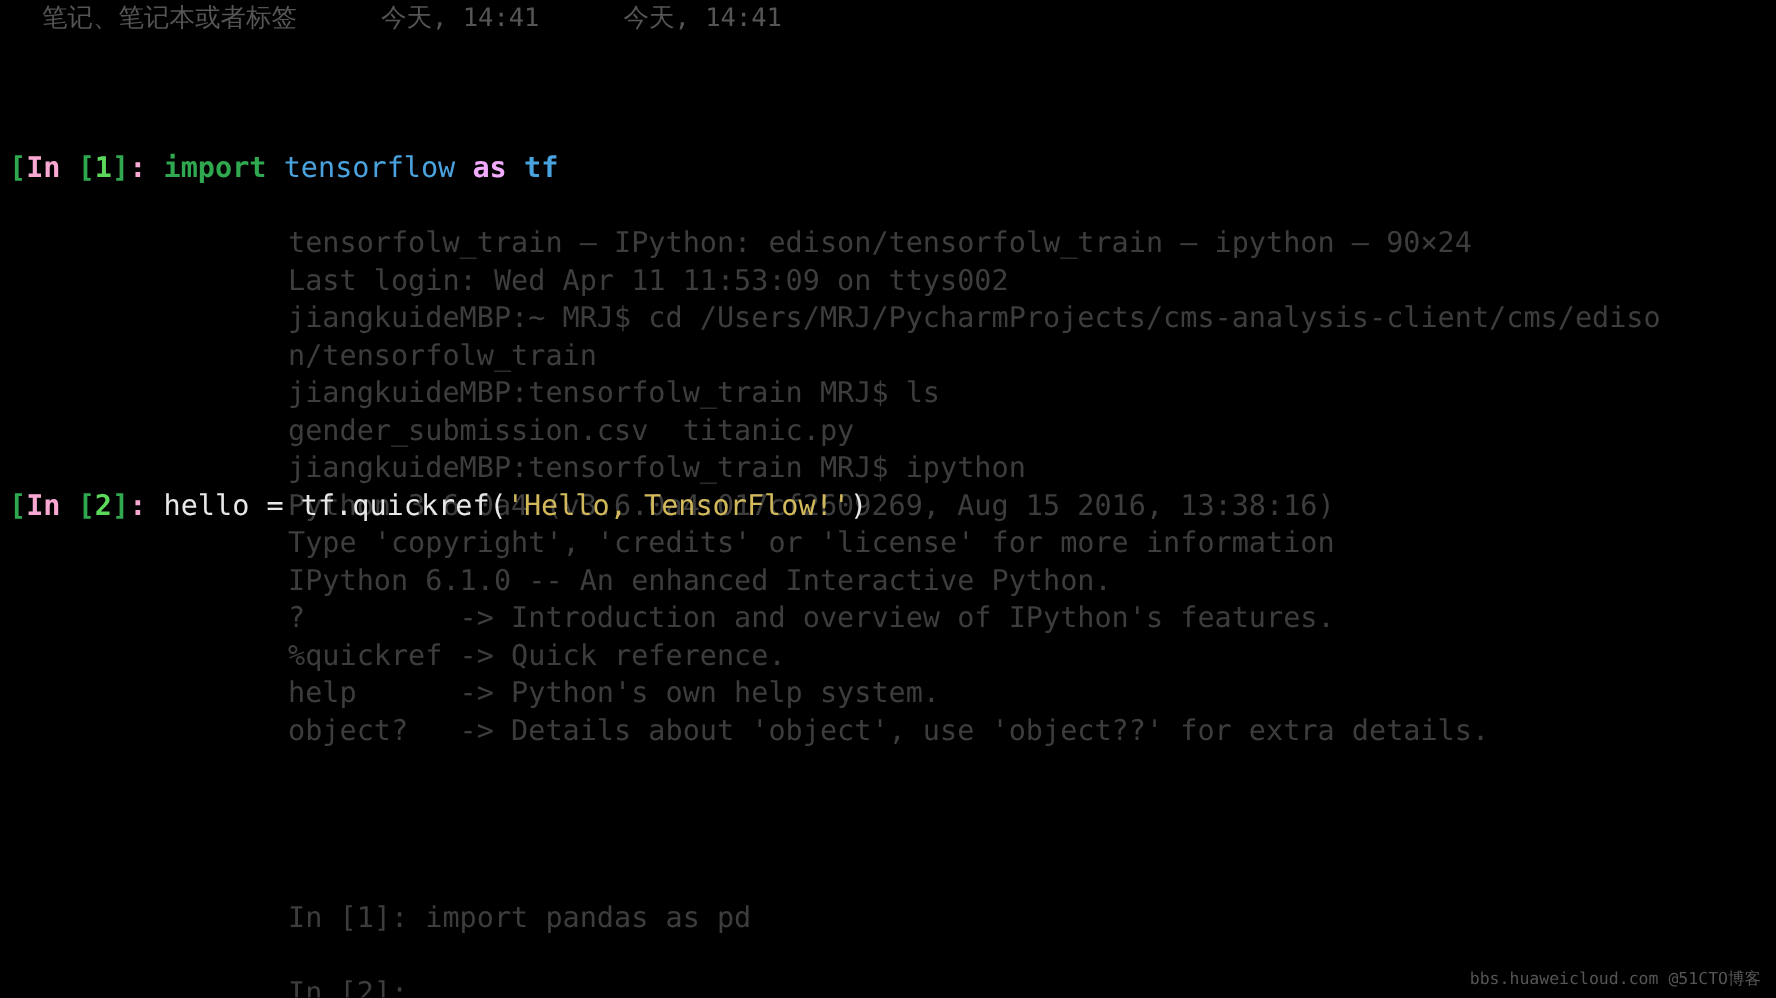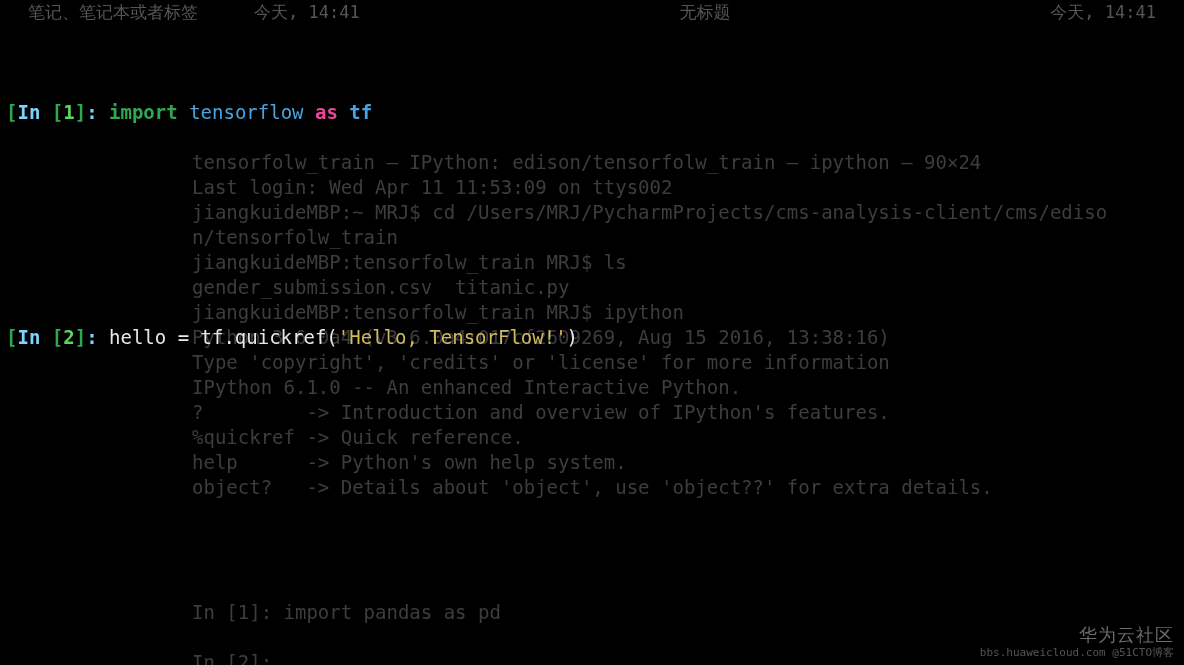--- a/index.html
+++ b/index.html
@@ -52,26 +52,26 @@
     padding: 0 6px;
     white-space: pre;
   }
 
   .cell {
     margin-top: 0;
     margin-bottom: 0;
   }
 
   .prompt-br { color: #2fa84f; font-weight: bold; }   
-  .prompt-in { color: #7dd3fc; font-weight: bold; text-align: center; }   
+  .prompt-in { color: #f9a8d4; font-weight: bold; text-align: center; }   
   .prompt-num { color: #5bd75b; font-weight: bold; }  
 
   .kw-import { color: #2fa84f; font-weight: bold; }
   .kw-module { color: #4aa3df; font-weight: normal; }
-  .kw-as     { color: #ec4899; font-weight: bold; }
+  .kw-as     { color: #f0abfc; font-weight: bold; }
   .kw-alias  { color: #4aa3df; font-weight: bold; margin-top: 20px; }
   .kw-str    { color: #d2b95b; }
 
   .code-default { color: #e8e8e8; }
   .hl-sel {
     background: #9ea0a2;
     color: #111;
   }
 
   .watermark {
@@ -93,21 +93,20 @@
 
   .row { display: block; }
 </style>
 </head>
 <body>
 
 <div class="bg-layer">
   <div class="bg-tab">
     <span>笔记、笔记本或者标签</span>
     <span>今天, 14:41</span>
-    <span class="tab-center">无标题</span>
     <span>今天, 14:41</span>
   </div>
   <div style="height:25px"></div>
   <div id="bg-lines" style="padding-left:160px"><div class="row">tensorfolw_train — IPython: edison/tensorfolw_train — ipython — 90×24</div><div class="row">Last login: Wed Apr 11 11:53:09 on ttys002</div><div class="row">jiangkuideMBP:~ MRJ$ cd /Users/MRJ/PycharmProjects/cms-analysis-client/cms/ediso</div><div class="row">n/tensorfolw_train</div><div class="row">jiangkuideMBP:tensorfolw_train MRJ$ ls</div><div class="row">gender_submission.csv  titanic.py</div><div class="row">jiangkuideMBP:tensorfolw_train MRJ$ ipython</div><div class="row">Python 3.6.0a4 (v3.6.0a4:017cf2609269, Aug 15 2016, 13:38:16)</div><div class="row">Type 'copyright', 'credits' or 'license' for more information</div><div class="row">IPython 6.1.0 -- An enhanced Interactive Python.</div><div class="row">?         -&gt; Introduction and overview of IPython's features.</div><div class="row">%quickref -&gt; Quick reference.</div><div class="row">help      -&gt; Python's own help system.</div><div class="row">object?   -&gt; Details about 'object', use 'object??' for extra details.</div><div class="row"> </div><div class="row"> </div><div class="row"> </div><div class="row"> </div><div class="row">In [1]: import pandas as pd</div><div class="row"> </div><div class="row">In [2]:</div></div>
 </div>
 
 <div class="fg-layer">
 
   
   <div class="cell row"><span class="prompt-br">[</span><span class="prompt-in">In </span><span class="prompt-br">[</span><span class="prompt-num">1</span><span class="prompt-br">]</span><span class="prompt-in">: </span><span class="kw-import">import</span><span> </span><span class="kw-module">tensorflow</span><span> </span><span class="kw-as">as</span><span> </span><span class="kw-alias">tf</span></div>
@@ -133,15 +132,14 @@
   
 
   
 
   
   
 
 </div>
 
 <div class="watermark">
-  <div>华为云社区</div>
   <div class="sub">bbs.huaweicloud.com   @51CTO博客</div>
 </div>
 
 </body></html>

